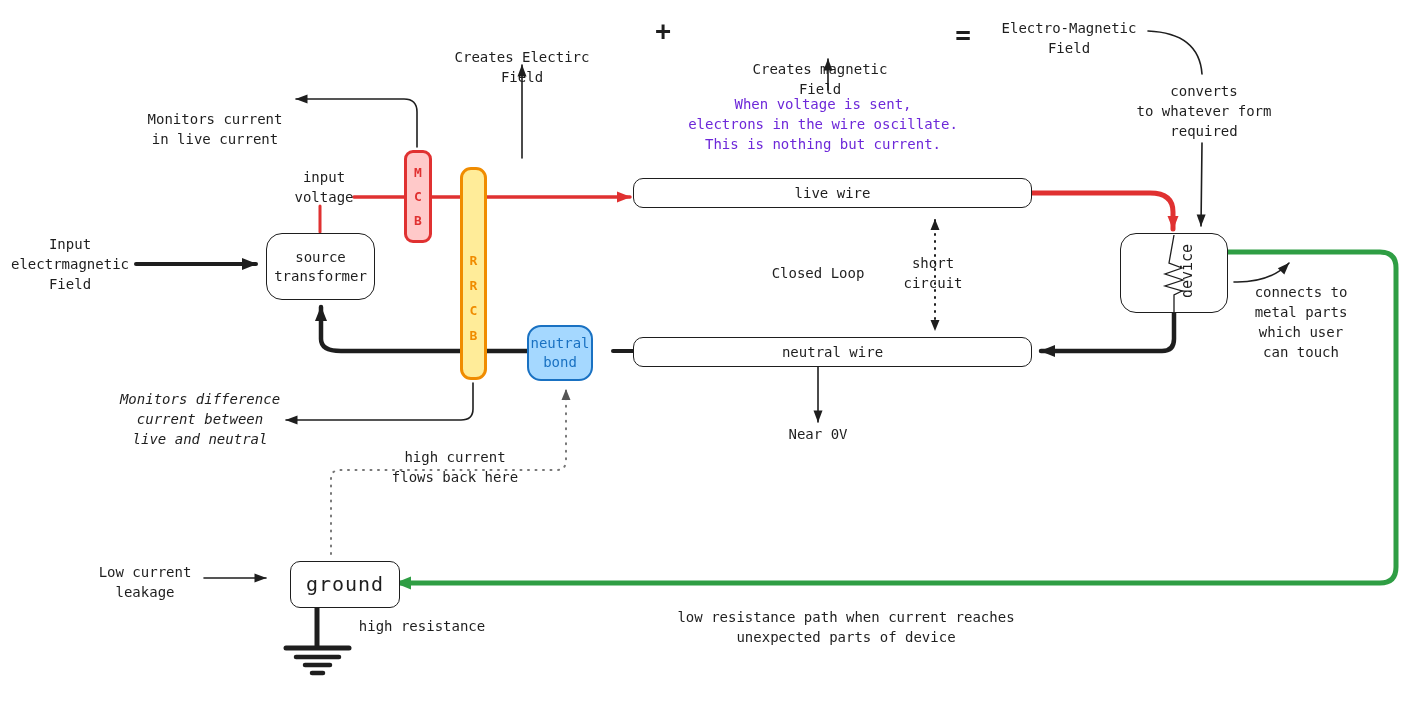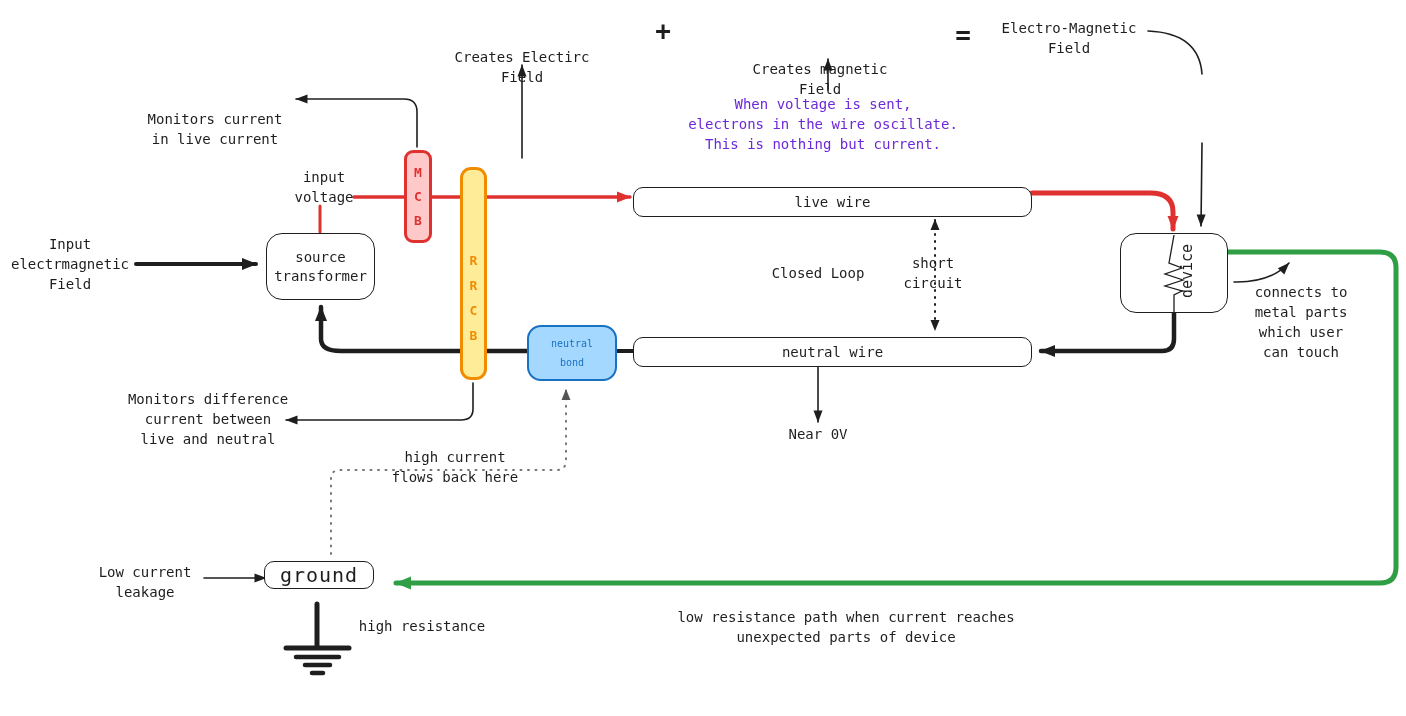--- a/index.html
+++ b/index.html
@@ -14,29 +14,29 @@
         white-space:pre-line;}
   .lbl{position:absolute;z-index:3;text-align:center;font-size:14px;line-height:20px;
        white-space:pre-line;}
   .sym{font-size:26px;font-weight:bold;line-height:26px;}
   .breaker{flex-direction:column;font-weight:bold;}
   #mcb{left:404px;top:150px;width:28px;height:93px;border:3px solid #e03131;
        background:#ffc9c9;color:#e03131;border-radius:9px;font-size:13px;line-height:24px;}
   #rrcb{left:460px;top:167px;width:27px;height:213px;border:3px solid #f08c00;
         background:#ffec99;color:#f08c00;border-radius:11px;font-size:13px;line-height:25px;
         justify-content:flex-start;padding-top:78px;}
-  #neutral-bond{left:527px;top:325px;width:90px;height:56px;border:2.5px solid #1971c2;
-        background:#a5d8ff;color:#1971c2;border-radius:14px;font-size:10px;line-height:19px;}
+  #neutral-bond{left:527px;top:325px;width:66px;height:56px;border:2.5px solid #1971c2;
+        background:#a5d8ff;color:#1971c2;border-radius:14px;font-size:14px;line-height:19px;}
   #transformer{left:266px;top:233px;width:109px;height:67px;border-radius:16px;}
-  #live-wire{left:633px;top:187px;width:399px;height:30px;border-radius:10px;}
+  #live-wire{left:633px;top:178px;width:399px;height:30px;border-radius:10px;}
   #neutral-wire{left:633px;top:337px;width:399px;height:30px;border-radius:10px;}
   #device{left:1120px;top:233px;width:108px;height:80px;border-radius:16px;}
   #device .vtxt{position:absolute;left:26px;top:2px;width:80px;height:70px;display:flex;
         align-items:center;justify-content:center;transform:rotate(-90deg);font-size:15px;}
-  #ground{left:264px;top:561px;width:110px;height:28px;border-radius:10px;
+  #ground{left:290px;top:561px;width:110px;height:47px;border-radius:10px;
         font-size:20px;letter-spacing:1px;}
   .red{color:#6d28d9;}
 </style>
 </head>
 <body>
 
 <div id="canvas">
 
   <svg id="wires" width="1406" height="716" viewBox="0 0 1406 716">
     <defs>
@@ -145,35 +145,38 @@
   <div class="lbl sym" style="left:648px;top:18px;width:30px;">+</div>
   <div class="lbl" style="left:730px;top:15px;width:180px;margin-top:44px;">Creates magnetic
 Field</div>
   <div class="lbl sym" style="left:948px;top:22px;width:30px;">=</div>
   <div class="lbl" style="left:979px;top:18px;width:180px;">Electro-Magnetic
 Field</div>
 
   <div class="lbl red" style="left:653px;top:94px;width:340px;">When voltage is sent,
 electrons in the wire oscillate.
 This is nothing but current.</div>
+  <div class="lbl" style="left:1124px;top:81px;width:160px;">converts
+to whatever form
+required</div>
   <div class="lbl" style="left:115px;top:80px;width:200px;margin-top:29px;">Monitors current
 in live current</div>
   <div class="lbl" style="left:274px;top:167px;width:100px;">input
 voltage</div>
   <div class="lbl" style="left:0px;top:234px;width:140px;">Input
 electrmagnetic
 Field</div>
   <div class="lbl" style="left:748px;top:263px;width:140px;">Closed Loop</div>
   <div class="lbl" style="left:883px;top:253px;width:100px;">short
 circuit</div>
   <div class="lbl" style="left:1240px;top:282px;width:122px;">connects to
 metal parts
 which user
 can touch</div>
-  <div class="lbl" style="left:108px;top:389px;width:200px;">Monitors difference
+  <div class="lbl" style="left:100px;top:389px;width:200px;font-style:italic;">Monitors difference
 current between
 live and neutral</div>
   <div class="lbl" style="left:768px;top:424px;width:100px;">Near 0V</div>
   <div class="lbl" style="left:375px;top:447px;width:160px;">high current
 flows back here</div>
   <div class="lbl" style="left:85px;top:562px;width:120px;">Low current
 leakage</div>
   <div class="lbl" style="left:342px;top:616px;width:160px;">high resistance</div>
   <div class="lbl" style="left:237px;top:720px;width:160px;">Earthing (0V)</div>
   <div class="lbl" style="left:646px;top:607px;width:400px;">low resistance path when current reaches

